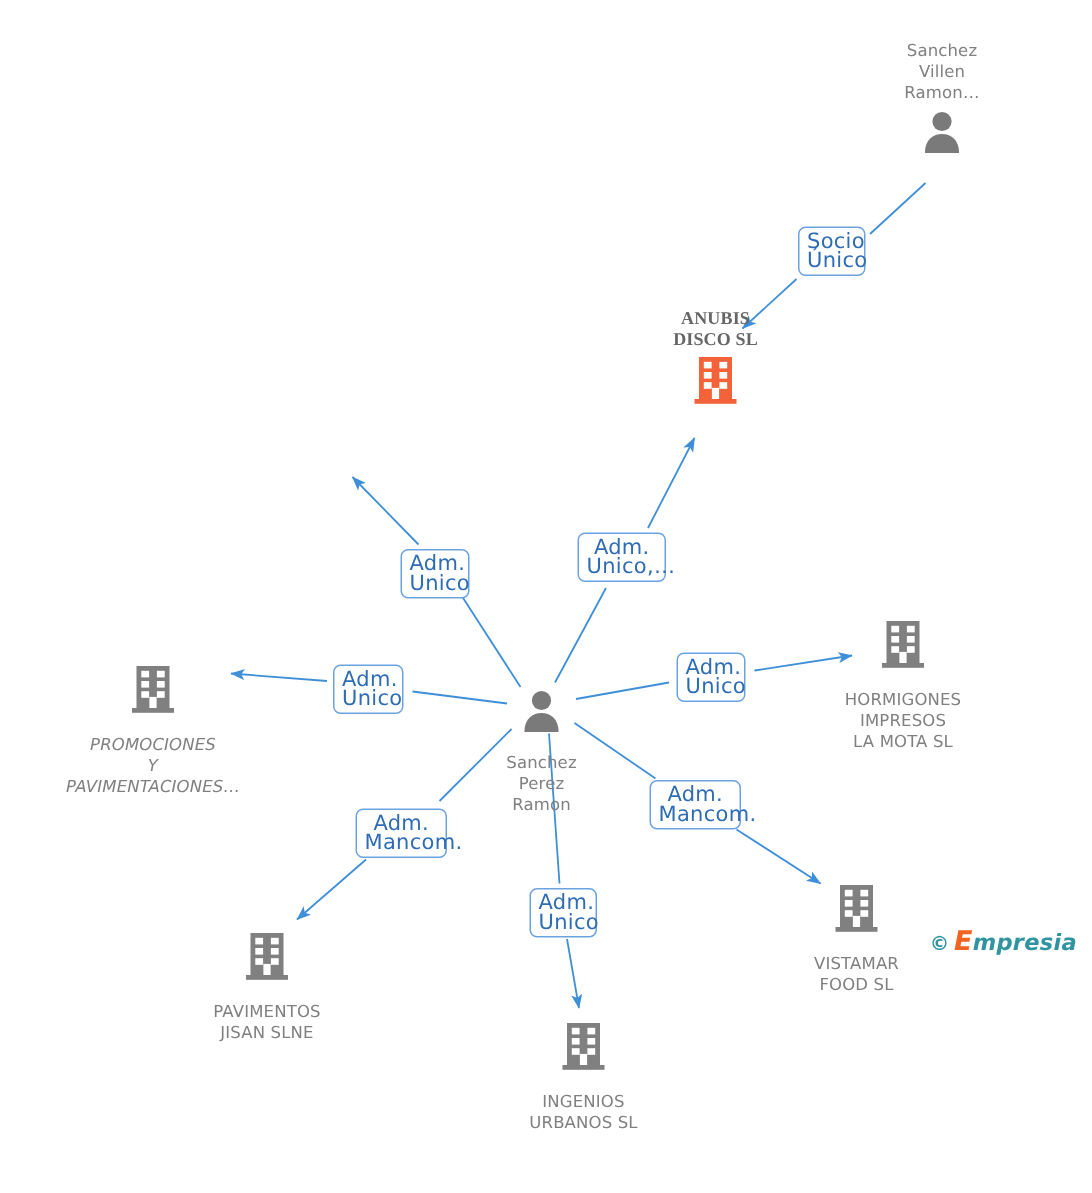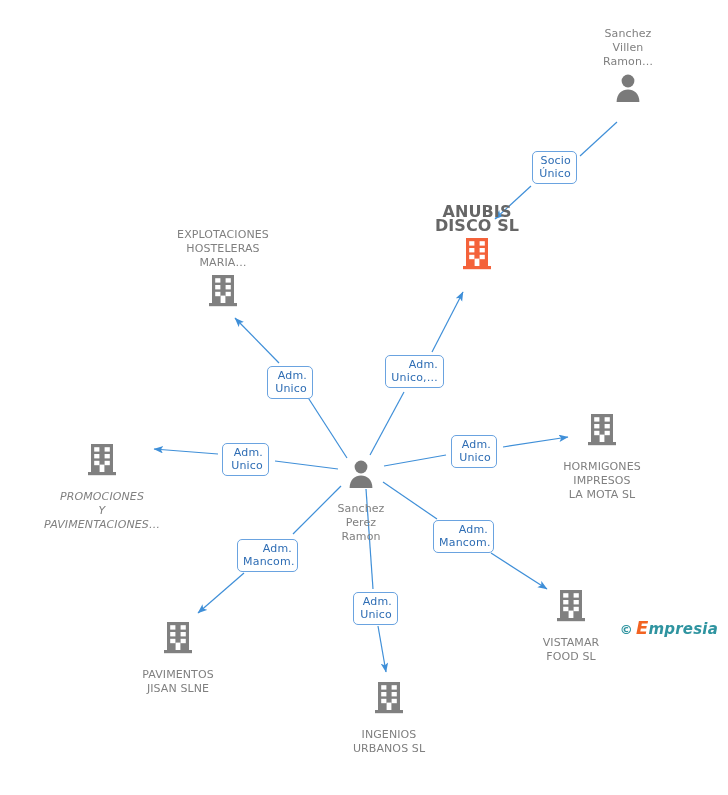--- a/index.html
+++ b/index.html
@@ -35,39 +35,40 @@
   }
   .node-label {
     font-size: 11px;
     color: #808080;
     letter-spacing: 0.1px;
     white-space: pre-line;
   }
   .node-label.focus {
     font-weight: bold;
     color: #666666;
-    font-size: 16px;
+    font-size: 12px;
+    font-family: Liberation Serif, serif;
   }
   .node-icon {
     display: block;
     margin: 0 auto;
   }
   .node.label-above .node-icon { margin-top: 3px; }
   .node.label-below .node-label { margin-top: 14px; }
 
   .edge-label {
     position: absolute;
     box-sizing: border-box;
     border: 1px solid #6aa3e0;
     border-radius: 5px;
     background: #ffffff;
     color: #2e6db4;
-    font-size: 11px;
+    font-size: 14px;
     line-height: 12.5px;
-    text-align: right;
+    text-align: center;
     padding: 3px 5px 3px 5px;
     white-space: pre-line;
     letter-spacing: 0.2px;
   }
   .watermark {
     position: absolute;
     right: 10px;
     bottom: 22px;
     font-size: 15px;
     font-style: italic;
@@ -144,36 +145,20 @@
       <rect x="17.6" y="5.2" width="5.2" height="4.4" fill="#ffffff"></rect>
       <rect x="7.2" y="12" width="5.2" height="4.4" fill="#ffffff"></rect>
       <rect x="17.6" y="12" width="5.2" height="4.4" fill="#ffffff"></rect>
       <rect x="7.2" y="18.8" width="5.2" height="4.4" fill="#ffffff"></rect>
       <rect x="17.6" y="18.8" width="5.2" height="4.4" fill="#ffffff"></rect>
       <rect x="12.6" y="22.6" width="4.8" height="7.4" fill="#ffffff"></rect>
       <rect x="1" y="30" width="28" height="3.2" fill="#f4623a"></rect>
     </svg>
   </div>
 
-  <div class="node label-above" style="left:223px; top:228px;">
-    <div class="node-label">EXPLOTACIONES
-HOSTELERAS
-MARIA…</div>
-    <svg class="node-icon" width="30" height="34" viewBox="0 0 30 34" xmlns="http://www.w3.org/2000/svg">
-      <rect x="4" y="2" width="22" height="28" fill="#808080"></rect>
-      <rect x="7.2" y="5.2" width="5.2" height="4.4" fill="#ffffff"></rect>
-      <rect x="17.6" y="5.2" width="5.2" height="4.4" fill="#ffffff"></rect>
-      <rect x="7.2" y="12" width="5.2" height="4.4" fill="#ffffff"></rect>
-      <rect x="17.6" y="12" width="5.2" height="4.4" fill="#ffffff"></rect>
-      <rect x="7.2" y="18.8" width="5.2" height="4.4" fill="#ffffff"></rect>
-      <rect x="17.6" y="18.8" width="5.2" height="4.4" fill="#ffffff"></rect>
-      <rect x="12.6" y="22.6" width="4.8" height="7.4" fill="#ffffff"></rect>
-      <rect x="1" y="30" width="28" height="3.2" fill="#808080"></rect>
-    </svg>
-  </div>
 
   <div class="node label-below" style="left:361px; top:458px;">
     <svg class="node-icon" width="30" height="30" viewBox="0 0 30 30" xmlns="http://www.w3.org/2000/svg">
       <circle cx="15" cy="9" r="6.4" fill="#7a7a7a"></circle>
       <path d="M3.6 30 C3.6 21.2 9.2 17.4 15 17.4 C20.8 17.4 26.4 21.2 26.4 30 Z" fill="#7a7a7a"></path>
     </svg>
     <div class="node-label">Sanchez
 Perez
 Ramon</div>
   </div>

